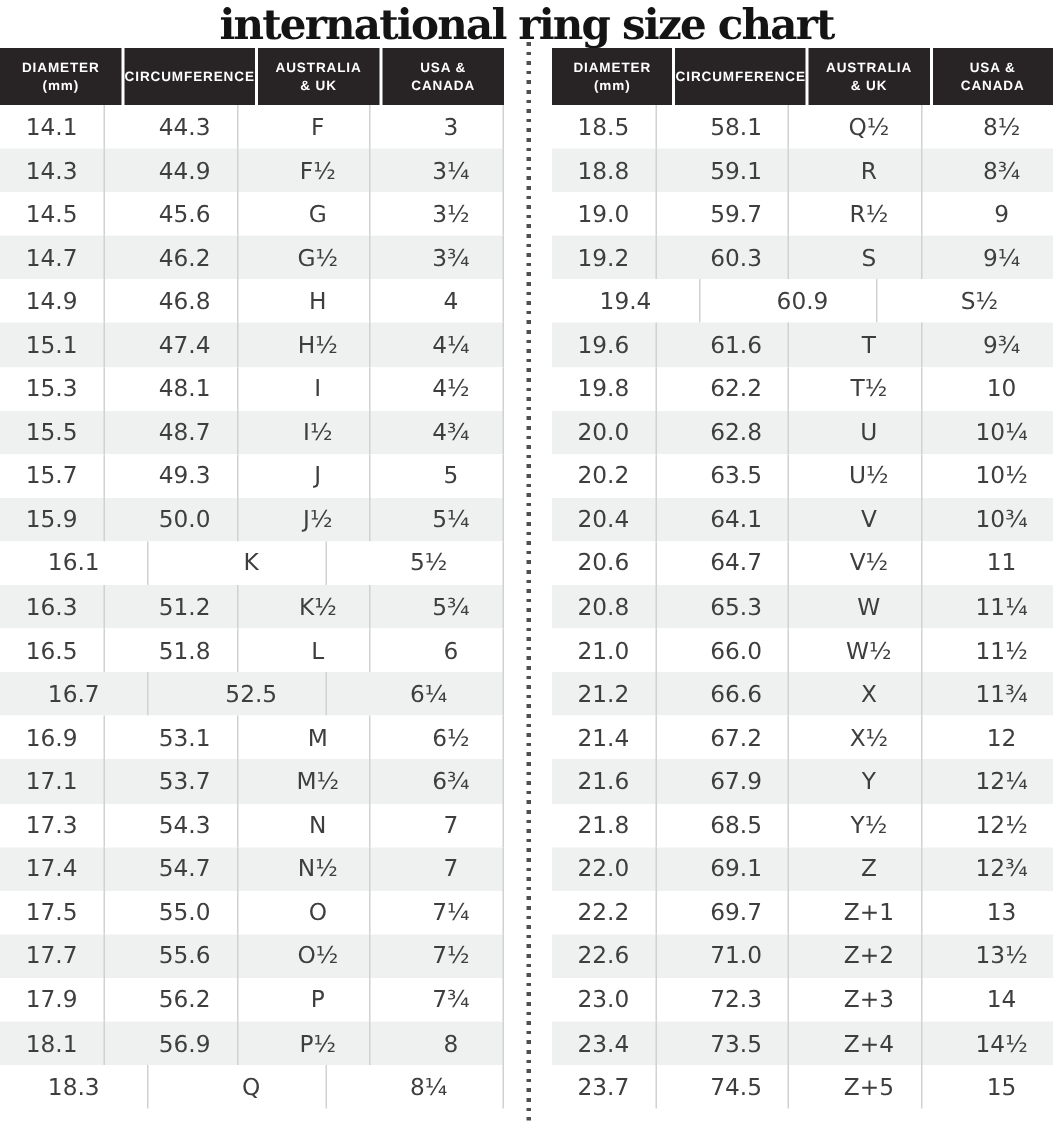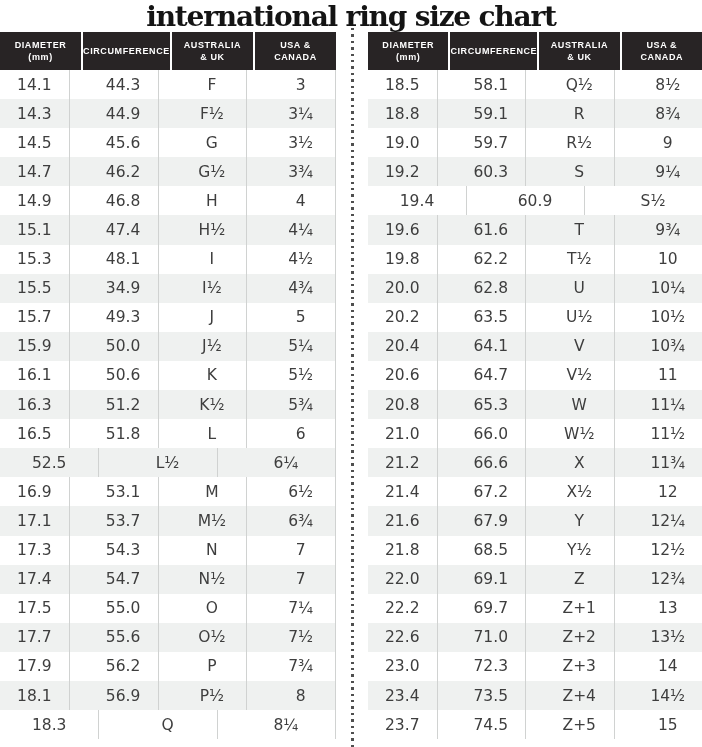--- a/index.html
+++ b/index.html
@@ -141,57 +141,56 @@
             <div class="tcell">4¼</div>
           </div>
           <div class="trow">
             <div class="tcell">15.3</div>
             <div class="tcell">48.1</div>
             <div class="tcell">I</div>
             <div class="tcell">4½</div>
           </div>
           <div class="trow alt">
             <div class="tcell">15.5</div>
-            <div class="tcell">34.9</div>
+            <div class="tcell">48.7</div>
             <div class="tcell">I½</div>
             <div class="tcell">4¾</div>
           </div>
           <div class="trow">
             <div class="tcell">15.7</div>
             <div class="tcell">49.3</div>
             <div class="tcell">J</div>
             <div class="tcell">5</div>
           </div>
           <div class="trow alt">
             <div class="tcell">15.9</div>
             <div class="tcell">50.0</div>
             <div class="tcell">J½</div>
             <div class="tcell">5¼</div>
           </div>
           <div class="trow">
             <div class="tcell">16.1</div>
-            <div class="tcell">50.6</div>
             <div class="tcell">K</div>
             <div class="tcell">5½</div>
           </div>
           <div class="trow alt">
             <div class="tcell">16.3</div>
             <div class="tcell">51.2</div>
             <div class="tcell">K½</div>
             <div class="tcell">5¾</div>
           </div>
           <div class="trow">
             <div class="tcell">16.5</div>
             <div class="tcell">51.8</div>
             <div class="tcell">L</div>
             <div class="tcell">6</div>
           </div>
           <div class="trow alt">
+            <div class="tcell">16.7</div>
             <div class="tcell">52.5</div>
-            <div class="tcell">L½</div>
             <div class="tcell">6¼</div>
           </div>
           <div class="trow">
             <div class="tcell">16.9</div>
             <div class="tcell">53.1</div>
             <div class="tcell">M</div>
             <div class="tcell">6½</div>
           </div>
           <div class="trow alt">
             <div class="tcell">17.1</div>

